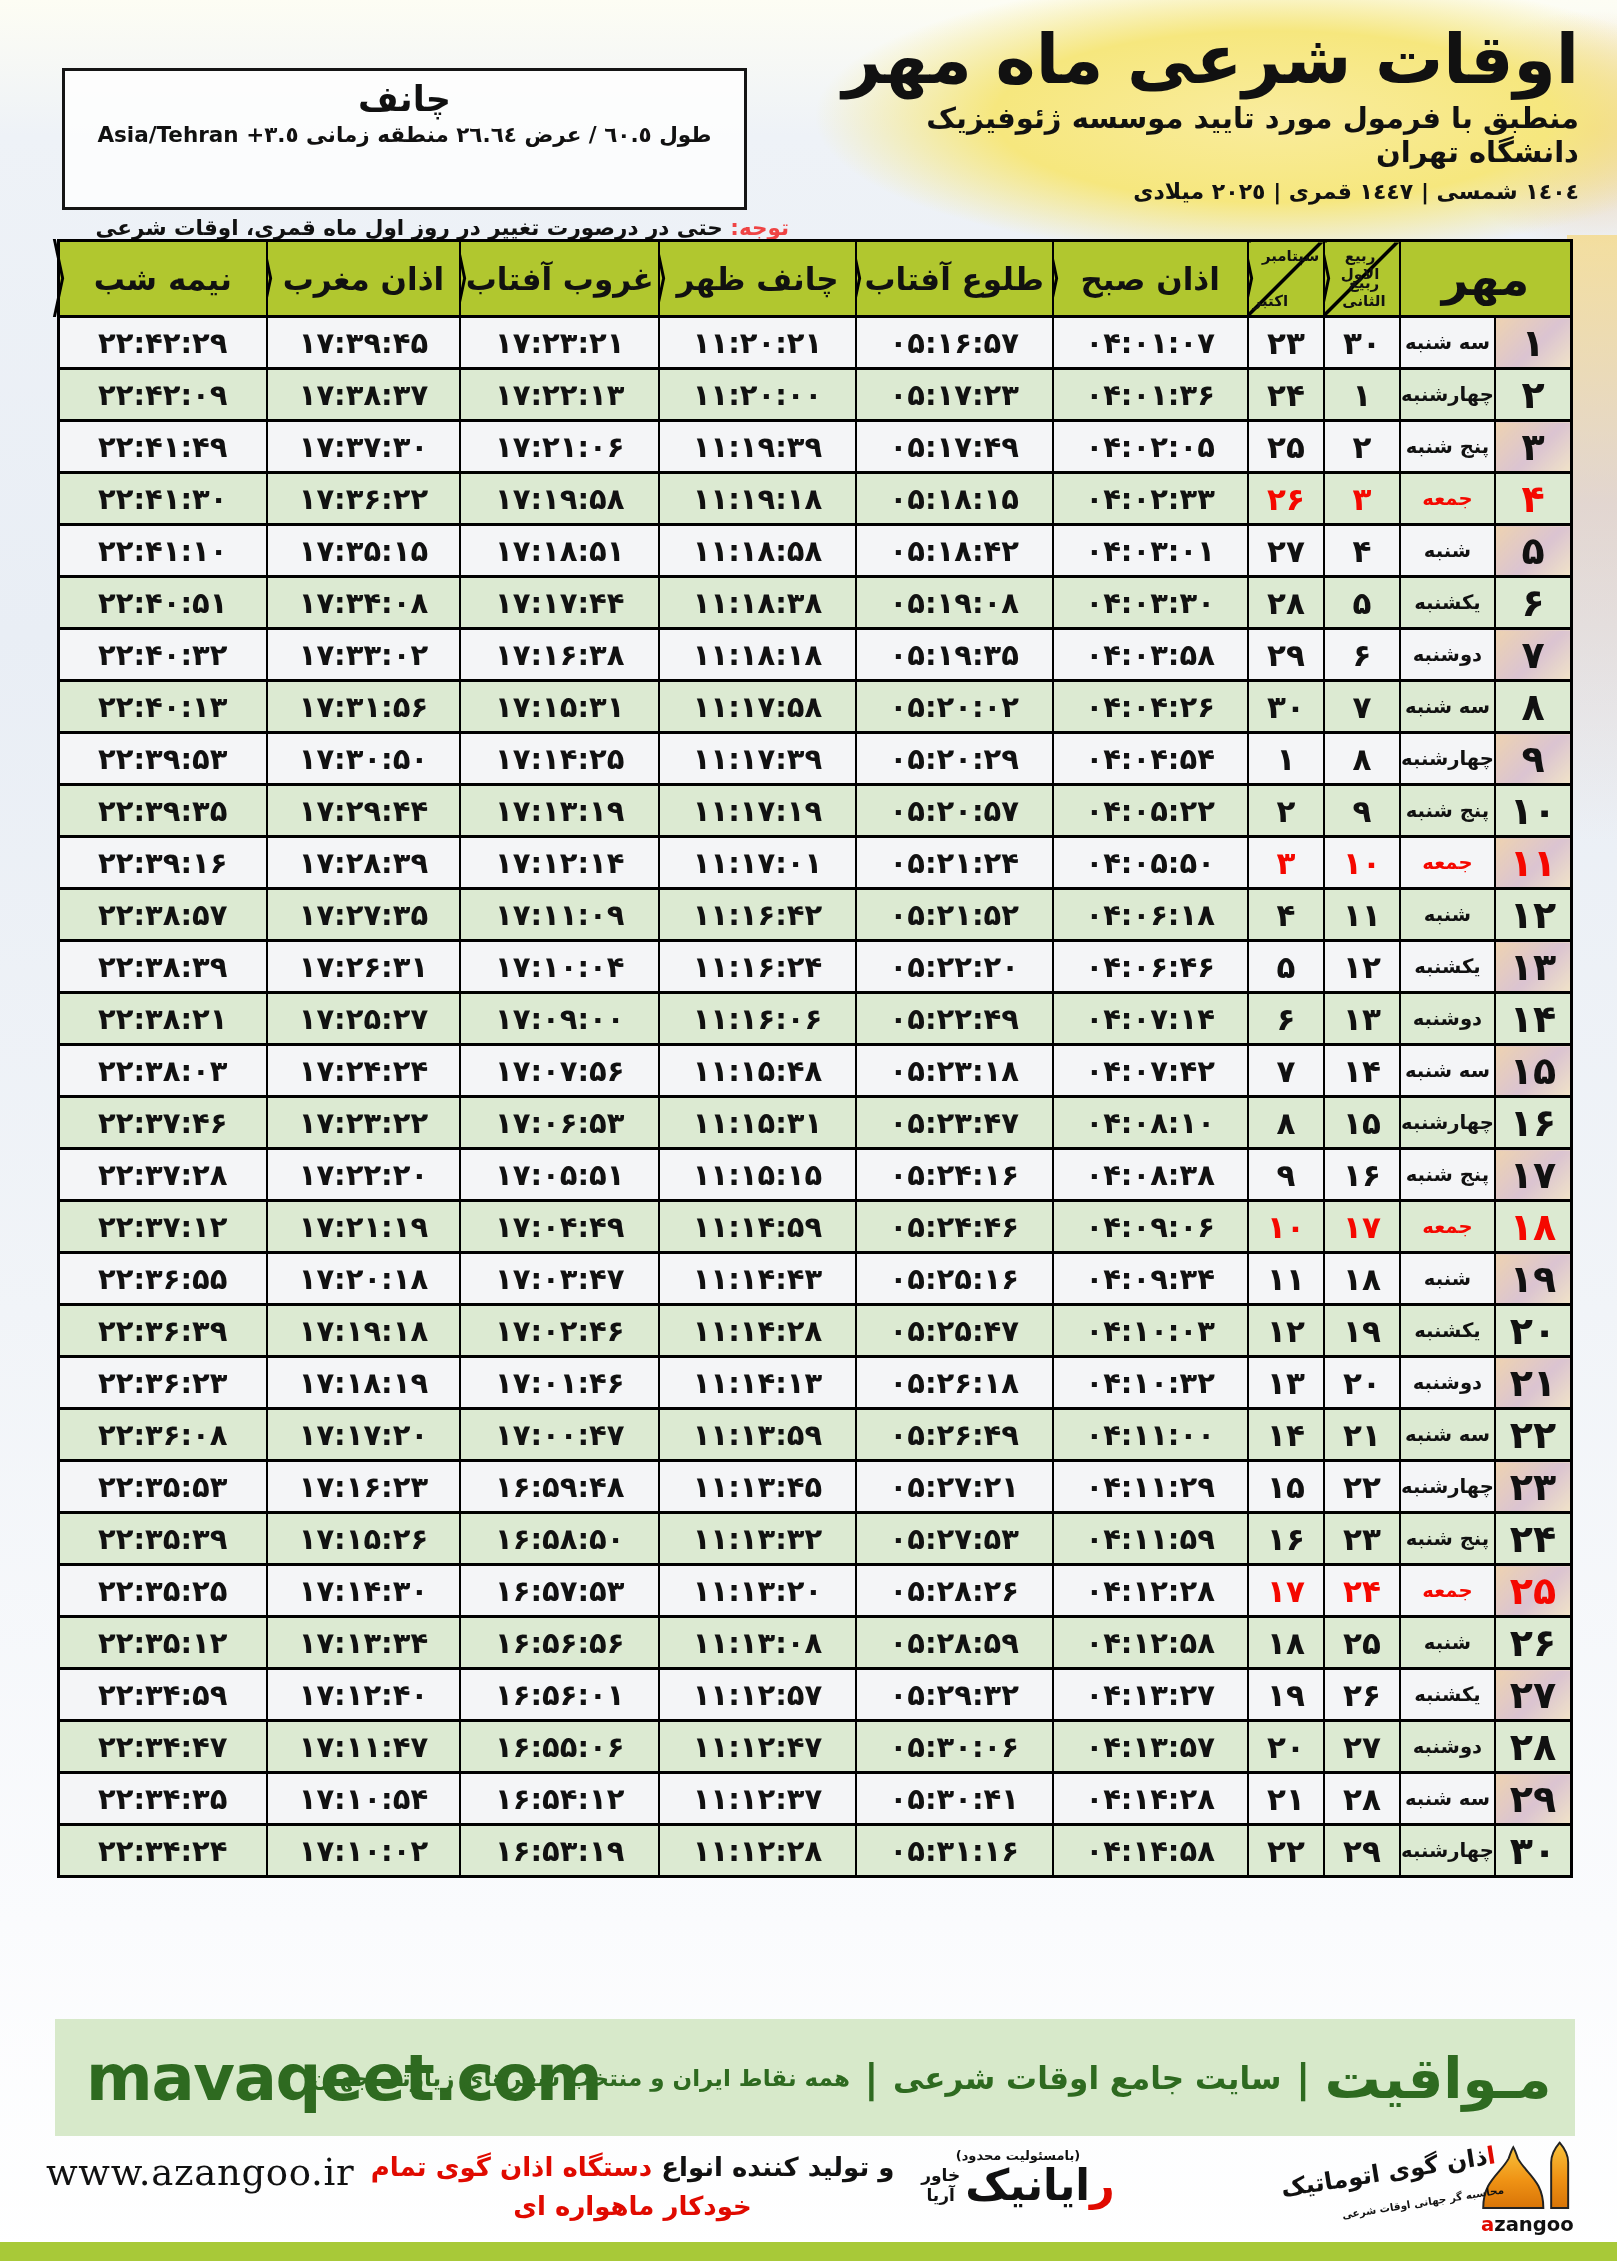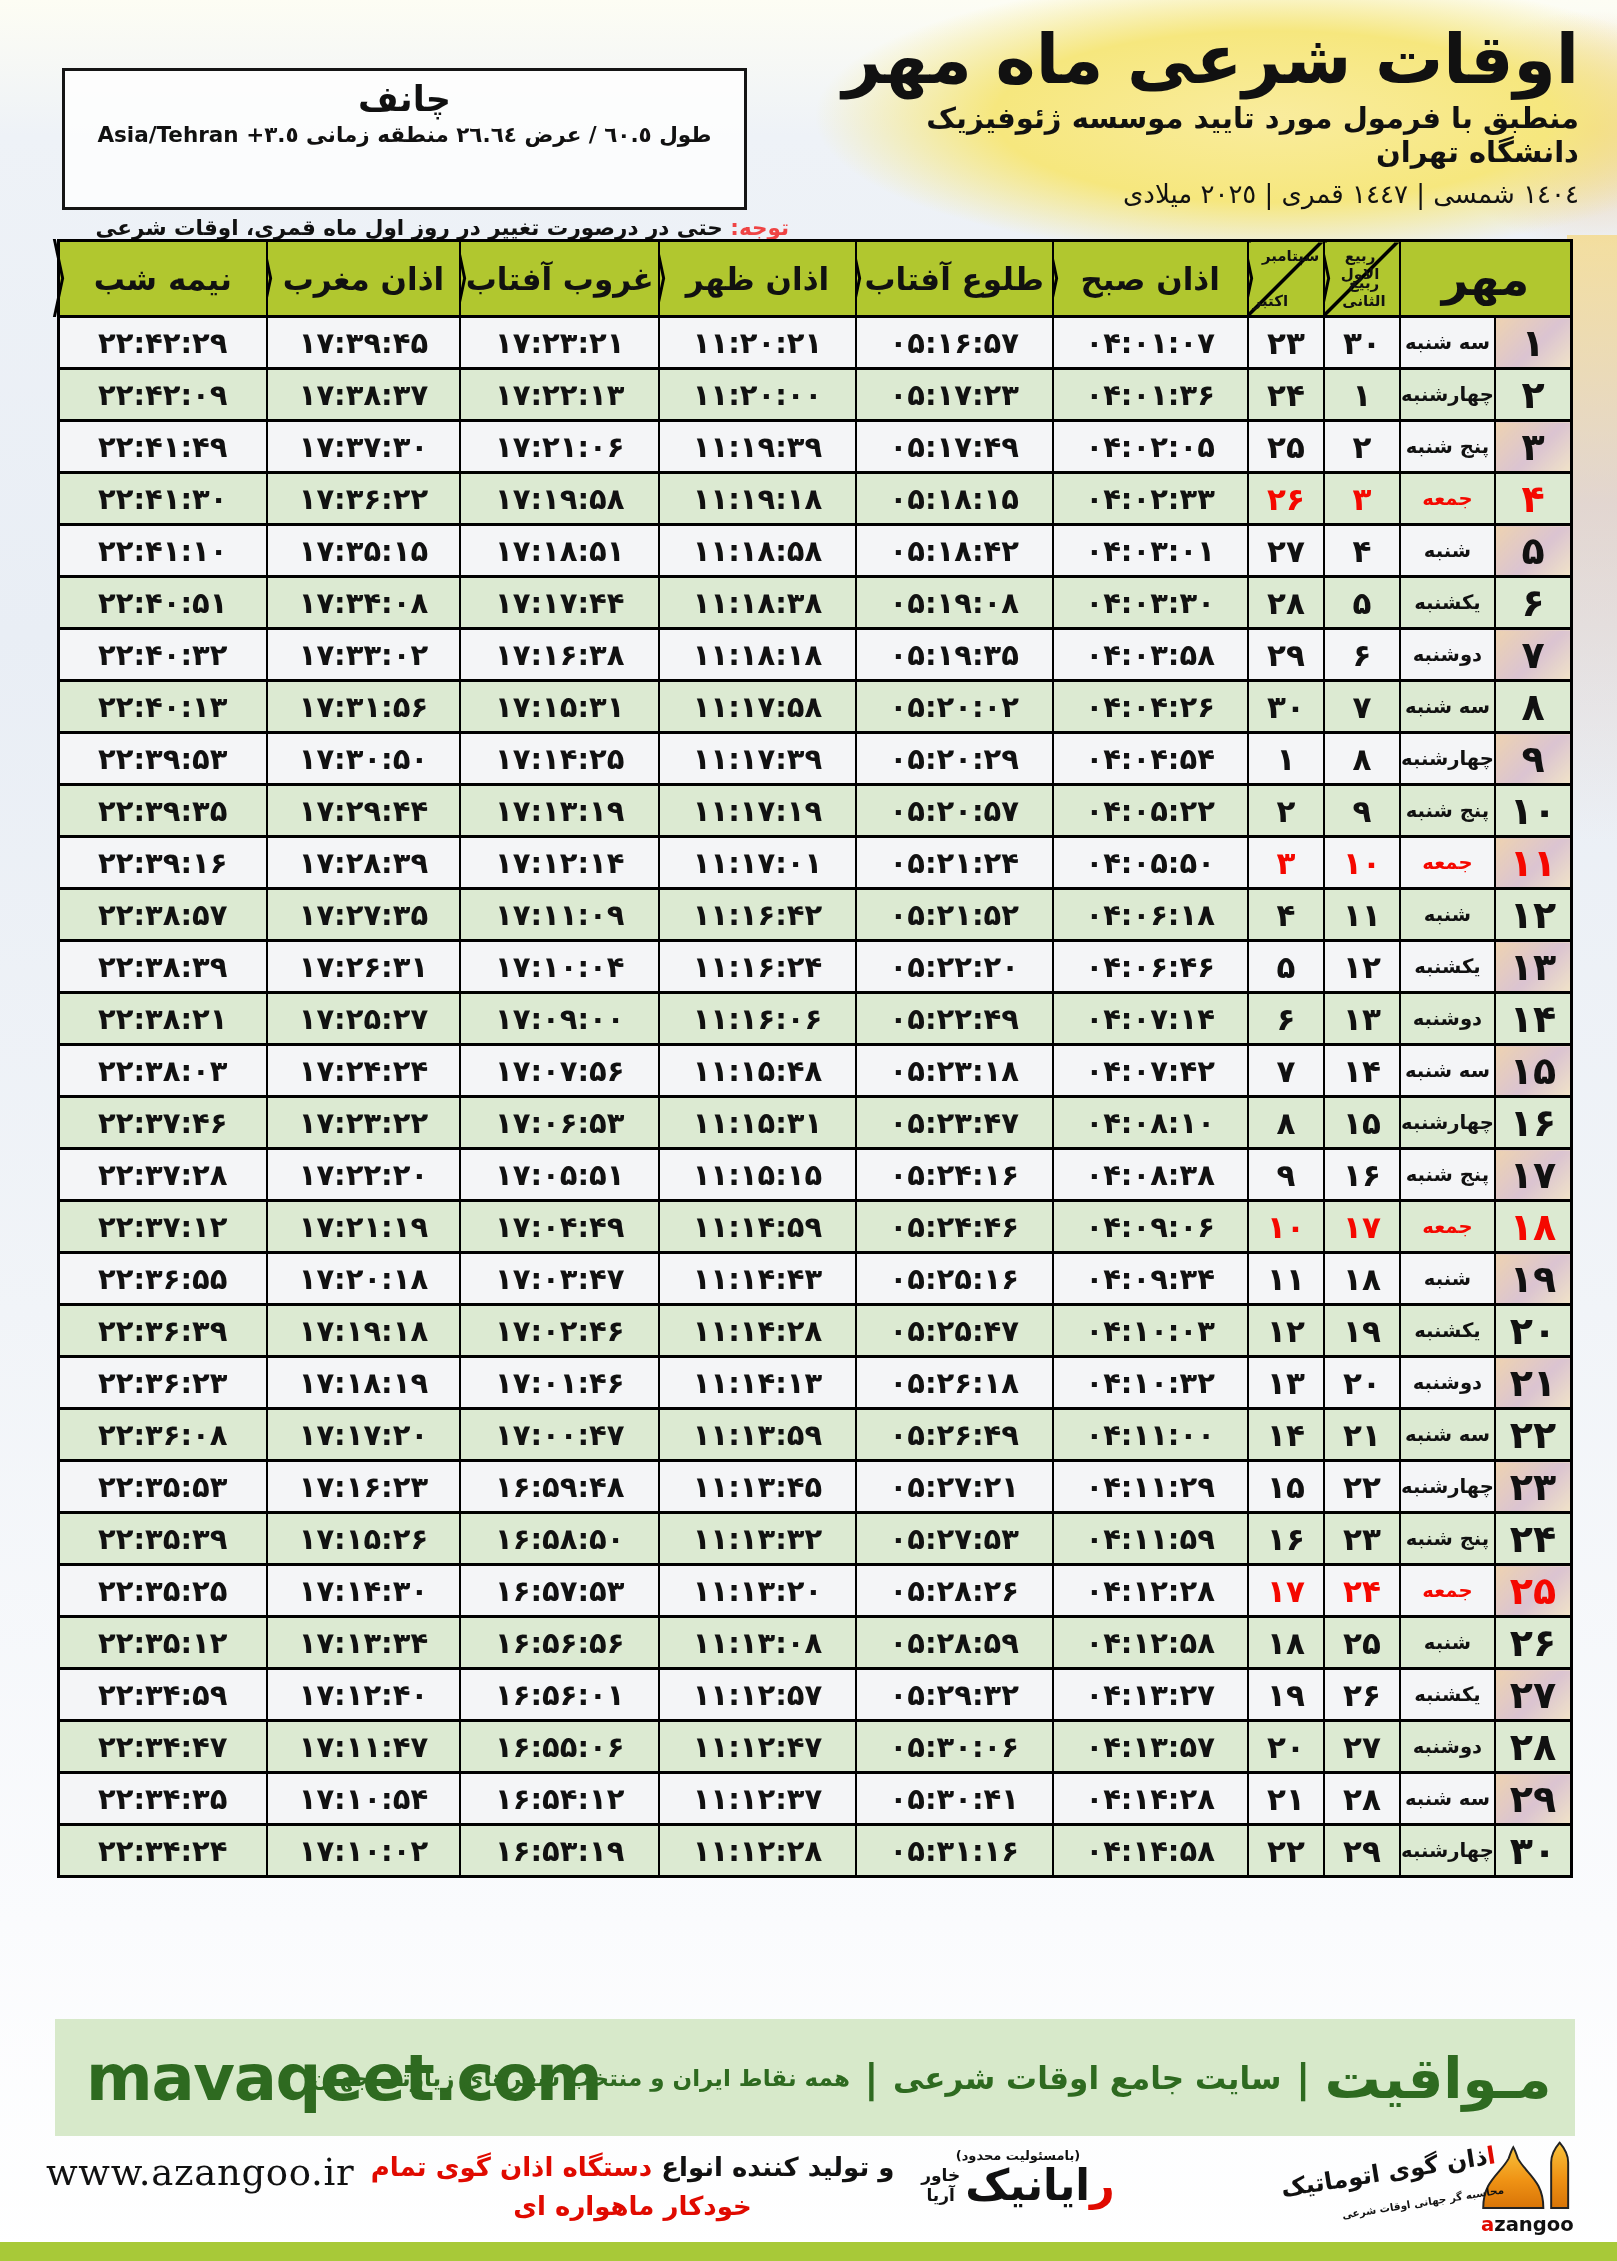--- a/index.html
+++ b/index.html
@@ -22,21 +22,21 @@
     background:rgba(255,255,255,.78);text-align:center;direction:rtl;box-sizing:border-box;}
   #info-box .city{font-size:35px;font-weight:bold;margin-top:7.8px;line-height:1.15;}
   #info-box .province{font-size:29px;font-weight:bold;margin-top:1.3px;line-height:1.2;}
   #info-box .coords{font-size:21.5px;font-weight:bold;margin-top:3px;}
   #info-box .coords .tz{direction:ltr;unicode-bidi:embed;}
 
   
   #title-block{position:absolute;left:809px;top:22px;width:770px;text-align:right;direction:rtl;}
   #title-block .main-title{font-size:68px;font-weight:900;line-height:1.12;letter-spacing:-0.7px;}
   #title-block .subtitle{font-size:29px;font-weight:bold;margin-top:2.6px;}
-  #title-block .dates{font-size:26px;font-weight:400;margin-top:10.4px;}
+  #title-block .dates{font-size:22px;font-weight:700;margin-top:10.4px;}
 
   
   #note{position:absolute;left:62px;top:215px;width:727px;direction:rtl;text-align:right;
     font-size:21.5px;font-weight:bold;}
   #note .note-label{color:#ef4444;}
 
   
   #prayer-table{position:absolute;left:57px;top:239px;width:1516px;}
   table{width:100%;border-collapse:collapse;table-layout:fixed;direction:rtl;border:3.9px solid #000;}
   col.c-mehr{width:5.05%}col.c-weekday{width:6.3%}col.c-lunar{width:5.0%}col.c-greg{width:5.05%}
@@ -137,21 +137,21 @@
           <th class="split">
             <span class="top-label">ربیع الاول</span>
             <span class="bottom-label">ربیع الثانی</span>
           </th>
           <th class="split">
             <span class="top-label">سپتامبر</span>
             <span class="bottom-label">اکتبر</span>
           </th>
           <th>اذان صبح</th>
           <th>طلوع آفتاب</th>
-          <th>اذان ظهر</th>
+          <th>چانف ظهر</th>
           <th>غروب آفتاب</th>
           <th>اذان مغرب</th>
           <th>نیمه شب</th>
         </tr>
       </thead>
       <tbody id="table-body">
           <tr>
             <td class="c-day red">۱</td>
             <td class="c-weekday red">سه شنبه</td>
             <td class="c-date red">۳۰</td>

